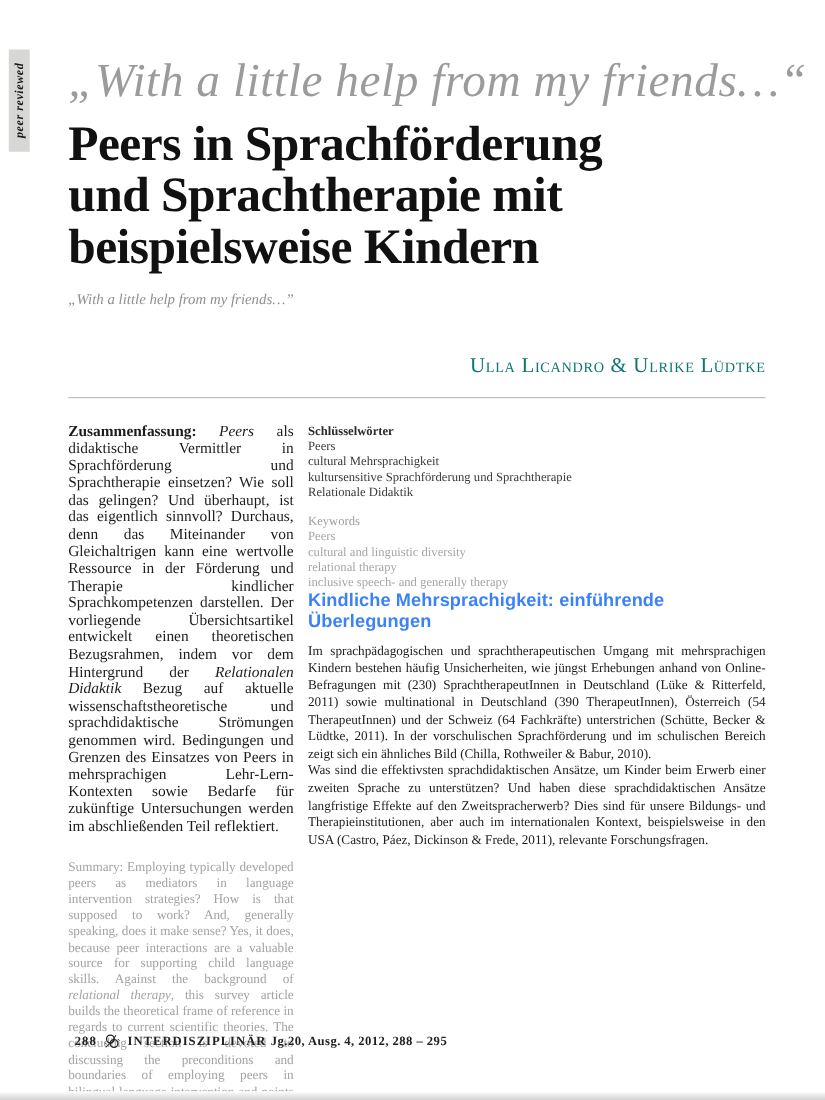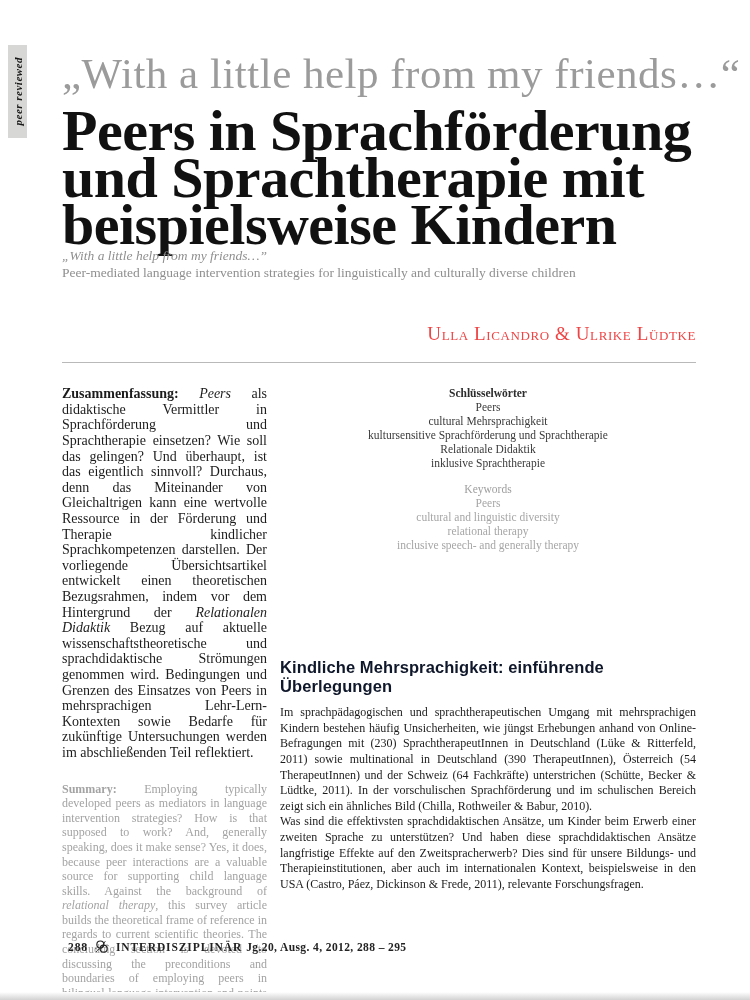--- a/index.html
+++ b/index.html
@@ -34,57 +34,59 @@
   }
 
   .content {
     position: absolute;
     left: 62px; top: 0;
     width: 634px;
   }
 
   .kicker {
     margin-top: 50px;
+    font-style: italic;
     font-weight: 400;
     font-size: 43px;
     line-height: 1.1;
     color: #9b9b9b;
     letter-spacing: 0.5px;
     white-space: nowrap;
   }
 
   .title {
     margin-top: 10px;
     font-weight: 700;
-    font-size: 58px;
+    font-size: 45px;
     line-height: 47px;
     color: #111111;
     letter-spacing: -0.5px;
   }
   .title span { display: block; }
 
   .subtitle-de {
+    margin-top: 16px;
     font-style: italic;
     font-size: 13.5px;
     line-height: 16px;
     color: #8f8f8f;
   }
   .subtitle-en {
     font-size: 13.5px;
     line-height: 17px;
     color: #8f8f8f;
   }
 
   .authors {
     margin-top: 42px;
     text-align: right;
     font-variant: small-caps;
     font-size: 19px;
     letter-spacing: 0.6px;
-    color: #ef4444;
+    color: #0f766e;
   }
 
   .divider {
     margin-top: 17px;
     border: none;
     border-top: 1px solid #b9b9b9;
     height: 0;
   }
 
   .columns {
@@ -104,36 +106,35 @@
   .abstract .lbl { font-weight: 700; }
   .abstract .it { font-style: italic; }
 
   .summary {
     margin-top: 21px;
     font-size: 12px;
     line-height: 14.6px;
     text-align: justify;
     color: #a3a3a3;
   }
-  .summary .lbl { font-weight: 700; }
+  .summary .lbl { font-weight: 400; }
   .summary .it { font-style: italic; }
 
-  .kw { font-size: 11.5px; line-height: 14px; text-align: center; }
+  .kw { font-size: 11.5px; line-height: 14px; }
   .kw-de { color: #3a3a3a; }
   .kw-de .kw-label { font-weight: 700; color: #2c2c2c; }
   .kw-en { margin-top: 12px; color: #a6a6a6; }
   .kw-en .kw-label { font-weight: 400; color: #9e9e9e; }
   .kw div { display: block; }
 
   .section-heading {
-    margin-top: 106px;
     font-family: "Liberation Sans", sans-serif;
     font-weight: 700;
     font-size: 16.5px;
-    color: #0f172a;
+    color: #3b82f6;
     letter-spacing: 0.1px;
   }
 
   .body-text {
     margin-top: 9px;
     font-size: 12px;
     line-height: 15.6px;
     text-align: justify;
     color: #1c1c1c;
   }
@@ -171,21 +172,20 @@
 
     <div class="kicker">„With a little help from my friends…“</div>
 
     <h1 class="title">
       <span>Peers in Sprachförderung</span>
       <span>und Sprachtherapie mit</span>
       <span>beispielsweise Kindern</span>
     </h1>
 
     <div class="subtitle-de">„With a little help from my friends…”</div>
-    <div class="subtitle-en">Peer-mediated language intervention strategies for linguistically and culturally diverse children</div>
 
     <div class="authors">Ulla Licandro &amp; Ulrike Lüdtke</div>
 
     <hr class="divider">
 
     <div class="columns">
 
       <div class="col-left">
         <p class="abstract"><span class="lbl">Zusammenfassung:</span> <span class="it">Peers</span><span> als didaktische Vermittler in Sprachförderung und Sprachtherapie einsetzen? Wie soll das gelingen? Und überhaupt, ist das eigentlich sinnvoll? Durchaus, denn das Miteinander von Gleichaltrigen kann eine wertvolle Ressource in der Förderung und Therapie kindlicher Sprachkompetenzen darstellen. Der vorliegende Übersichtsartikel entwickelt einen theoretischen Bezugsrahmen, indem vor dem Hintergrund der </span><span class="it">Relationalen Didaktik</span><span> Bezug auf aktuelle wissenschaftstheoretische und sprachdidaktische Strömungen genommen wird. Bedingungen und Grenzen des Einsatzes von Peers in mehrsprachigen Lehr-Lern-Kontexten sowie Bedarfe für zukünftige Untersuchungen werden im abschließenden Teil reflektiert.</span></p>
 
@@ -193,21 +193,20 @@
       </div>
 
       <div class="col-right">
 
         <div class="kw kw-de">
           <div class="kw-label">Schlüsselwörter</div>
           <div>Peers</div>
           <div>cultural Mehrsprachigkeit</div>
           <div>kultursensitive Sprachförderung und Sprachtherapie</div>
           <div>Relationale Didaktik</div>
-          <div>inklusive Sprachtherapie</div>
         </div>
 
         <div class="kw kw-en">
           <div class="kw-label">Keywords</div>
           <div>Peers</div>
           <div>cultural and linguistic diversity</div>
           <div>relational therapy</div>
           <div>inclusive speech- and generally therapy</div>
         </div>
 

